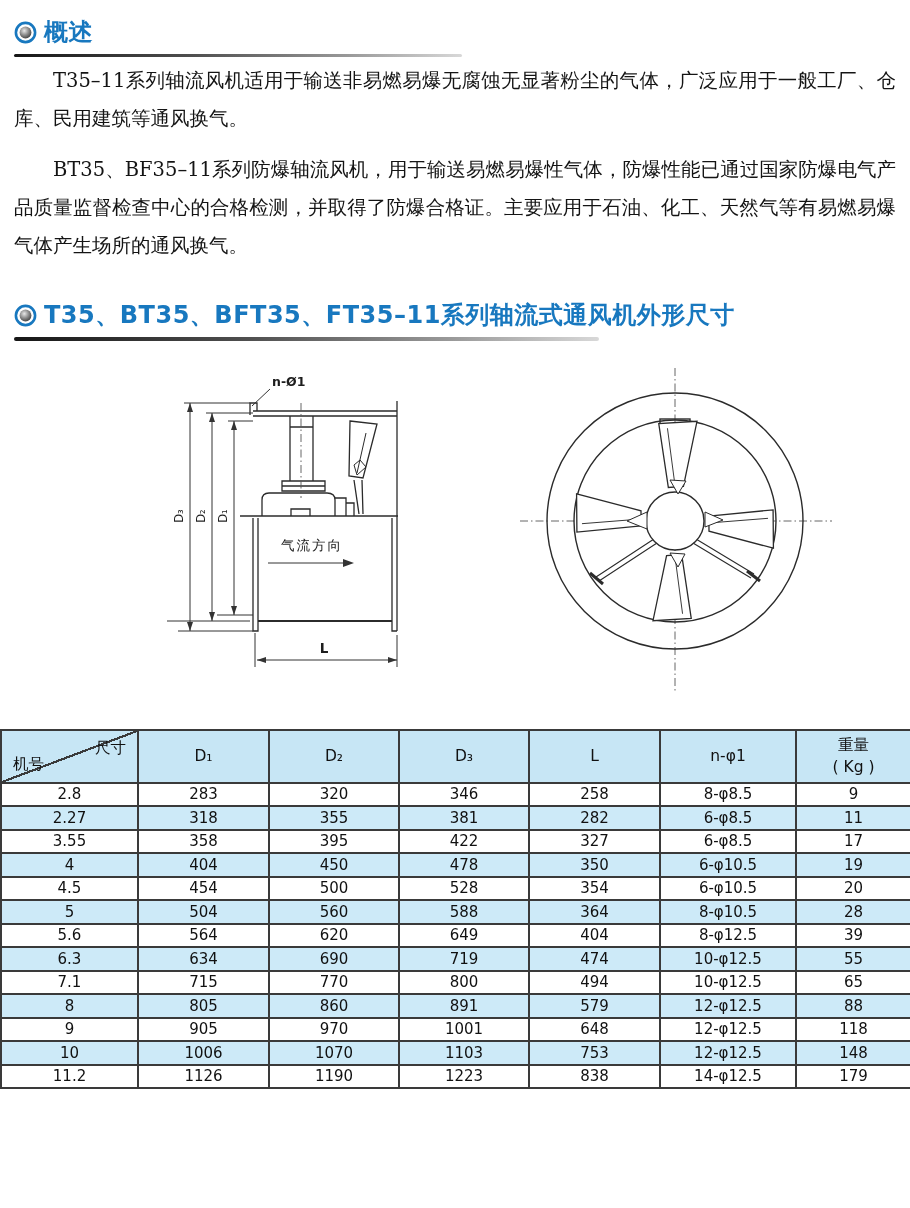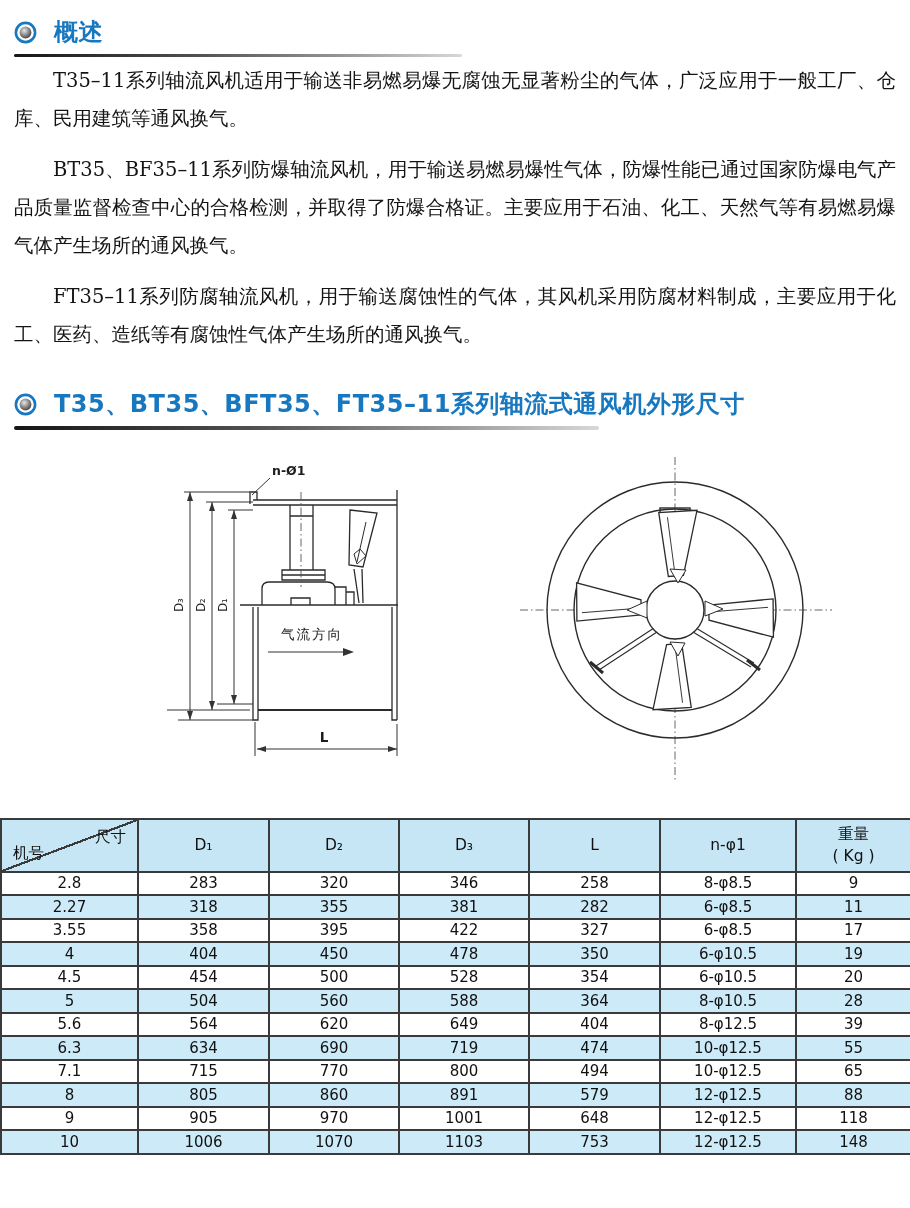--- a/index.html
+++ b/index.html
@@ -9,21 +9,21 @@
     --table-border:#3a3a3a;
   }
   *{box-sizing:border-box;}
   html,body{margin:0;padding:0;background:#fff;}
   body{
     width:910px;height:1208px;overflow:hidden;
     font-family:"Liberation Sans","DejaVu Sans",sans-serif;color:#111;
   }
   .text-wrap{padding:0 14px;}
   .sec{margin-top:18px;}
-  .sec-header{display:flex;align-items:center;gap:17px;}
+  .sec-header{display:flex;align-items:center;gap:7px;}
   .sec-title{
     font-size:24px;font-weight:bold;color:var(--accent-blue,#1878bf);
     margin:0;letter-spacing:0.5px;line-height:1.2;
     font-family:"DejaVu Sans","Liberation Sans",sans-serif;
   }
   .rule{height:3.5px;margin-top:7px;border-radius:2px;}
   .rule-1{width:448px;background:linear-gradient(to right,#161616,#4f4f4f 40%,#9a9a9a 75%,#d8d8d8 100%);}
   .rule-2{width:585px;background:linear-gradient(to right,#161616,#4f4f4f 40%,#9a9a9a 75%,#d8d8d8 100%);}
   p.body-text{
     font-family:"DejaVu Serif","Liberation Serif",serif;
@@ -83,21 +83,20 @@
           </radialGradient>
         </defs>
         <circle cx="11.5" cy="11.5" r="9.6" fill="#fff" stroke="#1878bf" stroke-width="2.6"></circle>
         <circle cx="11.5" cy="11.5" r="5.9" fill="url(#ballGrad)"></circle>
       </svg>
       <h1 class="sec-title">概述</h1>
     </div>
     <div class="rule rule-1"></div>
     <p class="body-text first">T35–11系列轴流风机适用于输送非易燃易爆无腐蚀无显著粉尘的气体，广泛应用于一般工厂、仓库、民用建筑等通风换气。</p>
     <p class="body-text">BT35、BF35–11系列防爆轴流风机，用于输送易燃易爆性气体，防爆性能已通过国家防爆电气产品质量监督检查中心的合格检测，并取得了防爆合格证。主要应用于石油、化工、天然气等有易燃易爆气体产生场所的通风换气。</p>
-    <p class="body-text">FT35–11系列防腐轴流风机，用于输送腐蚀性的气体，其风机采用防腐材料制成，主要应用于化工、医药、造纸等有腐蚀性气体产生场所的通风换气。</p>
   </section>
 
   <section class="sec sec-dims">
     <div class="text-wrap">
       <div class="sec-header">
         <svg width="23" height="23" viewBox="0 0 23 23">
           <circle cx="11.5" cy="11.5" r="9.6" fill="#fff" stroke="#1878bf" stroke-width="2.6"></circle>
           <circle cx="11.5" cy="11.5" r="5.9" fill="url(#ballGrad)"></circle>
         </svg>
         <h1 class="sec-title">T35、BT35、BFT35、FT35–11系列轴流式通风机外形尺寸</h1>
@@ -346,16 +345,25 @@
           </tr>
           <tr class="alt">
             <td>10</td>
             <td>1006</td>
             <td>1070</td>
             <td>1103</td>
             <td>753</td>
             <td>12-φ12.5</td>
             <td>148</td>
           </tr>
+          <tr>
+            <td>11.2</td>
+            <td>1126</td>
+            <td>1190</td>
+            <td>1223</td>
+            <td>838</td>
+            <td>14-φ12.5</td>
+            <td>179</td>
+          </tr>
         </tbody>
     </table>
   </section>
 </div>
 
 </body></html>

